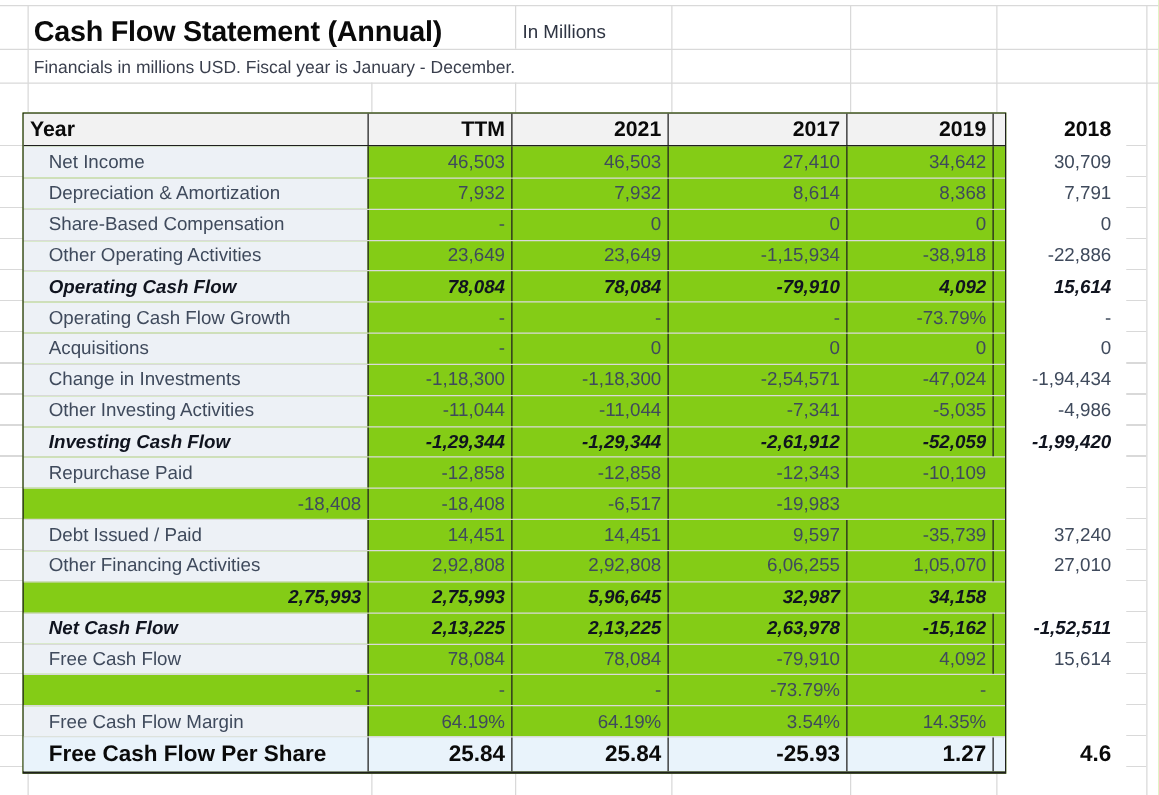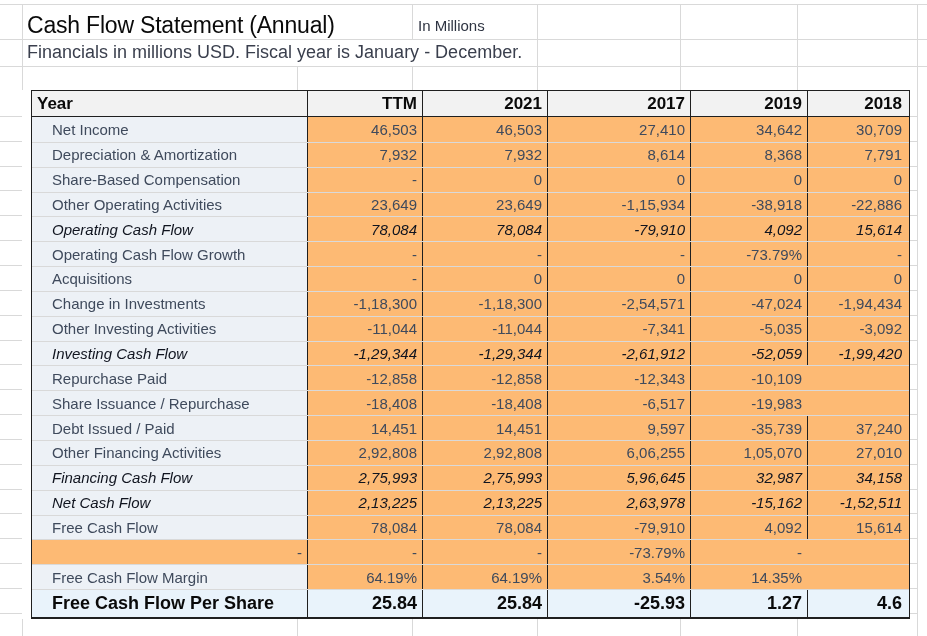--- a/index.html
+++ b/index.html
@@ -25,56 +25,56 @@
   .margin-rows{
     position:absolute;width:100%;
     background:repeating-linear-gradient(to bottom,
       transparent 0px, transparent 23.85px,
       var(--grid) 23.85px, var(--grid) 24.85px);
   }
   
   .title-cell{
     position:absolute;left:27px;top:5px;height:34px;
     display:flex;align-items:flex-end;
-    font-size:23px;font-weight:400;color:#0a0a0a;letter-spacing:-0.2px;
+    font-size:23px;font-weight:700;color:#0a0a0a;letter-spacing:-0.2px;
   }
   .units-cell{
     position:absolute;left:418px;top:4px;height:35px;
     display:flex;align-items:flex-end;padding-bottom:5px;
     font-size:15px;color:#2e3442;
   }
   .subtitle-cell{
     position:absolute;left:27px;top:39px;height:27px;
     display:flex;align-items:center;
-    font-size:18px;color:#3a3f4d;
+    font-size:14px;color:#3a3f4d;
   }
   
   .fin-table{
-    position:absolute;left:31px;top:90px;width:879px;
+    position:absolute;left:18px;top:90px;width:787px;
     border:1.5px solid var(--dark);
     border-bottom-width:2.5px;
-    background:#fdba74;
+    background:#84cc16;
   }
   .row{
     display:grid;
     grid-template-columns:275px 115px 125px 143px 117px 100px;
     height:24.85px;
   }
   .row.header{height:26px;background:var(--header-bg);
     border-bottom:1.5px solid var(--dark);}
   .row.highlight{height:28px;background:var(--accent-bg);}
   .row.data + .row.data{border-top:1px solid var(--grid);}
   .cell{display:flex;align-items:center;overflow:hidden;white-space:nowrap;}
   .cell + .cell{border-left:1.5px solid var(--dark);}
   .cell.label{justify-content:flex-start;padding-left:5px;}
   .cell.num{justify-content:flex-end;padding-right:5px;}
   .row.header .cell{font-weight:700;font-size:17px;color:#0a0a0a;}
   .row.data .cell{font-size:15px;color:var(--text-reg);}
   .row.data .cell.label{background:var(--label-bg);padding-left:20px;}
-  .row.summary .cell{font-weight:400;font-style:italic;color:var(--text-strong);}
+  .row.summary .cell{font-weight:700;font-style:italic;color:var(--text-strong);}
   .row.highlight .cell{font-weight:700;font-style:normal;font-size:18px;color:#0a0a0a;}
   .row.highlight .cell.label{background:var(--accent-bg);}
 </style>
 </head>
 <body>
 
 <div>
 
   <div class="gl gl-h" style="left:0;top:4px;width:927px;"></div>
   <div class="gl gl-h" style="left:0;top:39px;width:927px;"></div>
@@ -176,39 +176,38 @@
       <div class="cell num">-2,54,571</div>
       <div class="cell num">-47,024</div>
       <div class="cell num">-1,94,434</div>
     </div>
     <div class="row data">
       <div class="cell label">Other Investing Activities</div>
       <div class="cell num">-11,044</div>
       <div class="cell num">-11,044</div>
       <div class="cell num">-7,341</div>
       <div class="cell num">-5,035</div>
-      <div class="cell num">-3,092</div>
+      <div class="cell num">-4,986</div>
     </div>
     <div class="row data summary">
       <div class="cell label">Investing Cash Flow</div>
       <div class="cell num">-1,29,344</div>
       <div class="cell num">-1,29,344</div>
       <div class="cell num">-2,61,912</div>
       <div class="cell num">-52,059</div>
       <div class="cell num">-1,99,420</div>
     </div>
     <div class="row data">
       <div class="cell label">Repurchase Paid</div>
       <div class="cell num">-12,858</div>
       <div class="cell num">-12,858</div>
       <div class="cell num">-12,343</div>
       <div class="cell num">-10,109</div>
     </div>
     <div class="row data">
-      <div class="cell label">Share Issuance / Repurchase</div>
       <div class="cell num">-18,408</div>
       <div class="cell num">-18,408</div>
       <div class="cell num">-6,517</div>
       <div class="cell num">-19,983</div>
     </div>
     <div class="row data">
       <div class="cell label">Debt Issued / Paid</div>
       <div class="cell num">14,451</div>
       <div class="cell num">14,451</div>
       <div class="cell num">9,597</div>
@@ -217,21 +216,20 @@
     </div>
     <div class="row data">
       <div class="cell label">Other Financing Activities</div>
       <div class="cell num">2,92,808</div>
       <div class="cell num">2,92,808</div>
       <div class="cell num">6,06,255</div>
       <div class="cell num">1,05,070</div>
       <div class="cell num">27,010</div>
     </div>
     <div class="row data summary">
-      <div class="cell label">Financing Cash Flow</div>
       <div class="cell num">2,75,993</div>
       <div class="cell num">2,75,993</div>
       <div class="cell num">5,96,645</div>
       <div class="cell num">32,987</div>
       <div class="cell num">34,158</div>
     </div>
     <div class="row data summary">
       <div class="cell label">Net Cash Flow</div>
       <div class="cell num">2,13,225</div>
       <div class="cell num">2,13,225</div>

